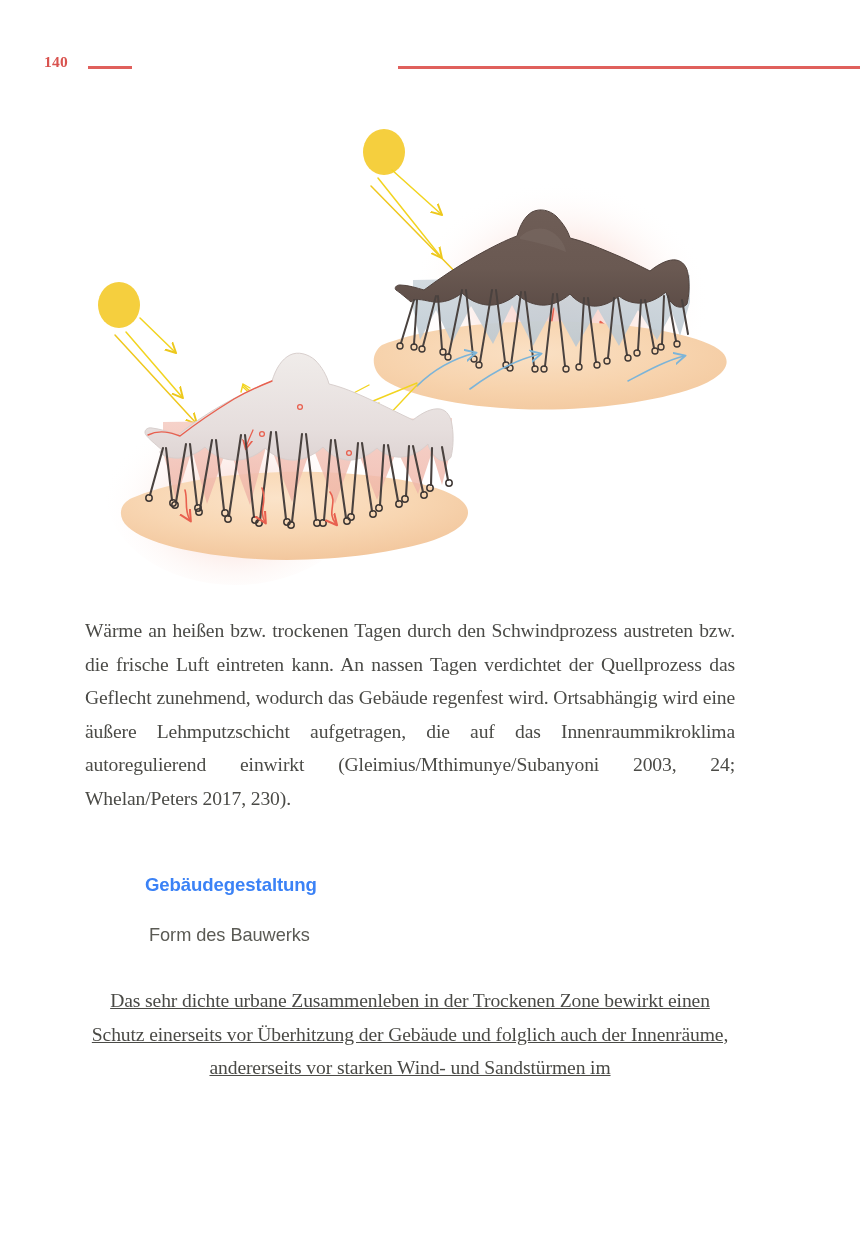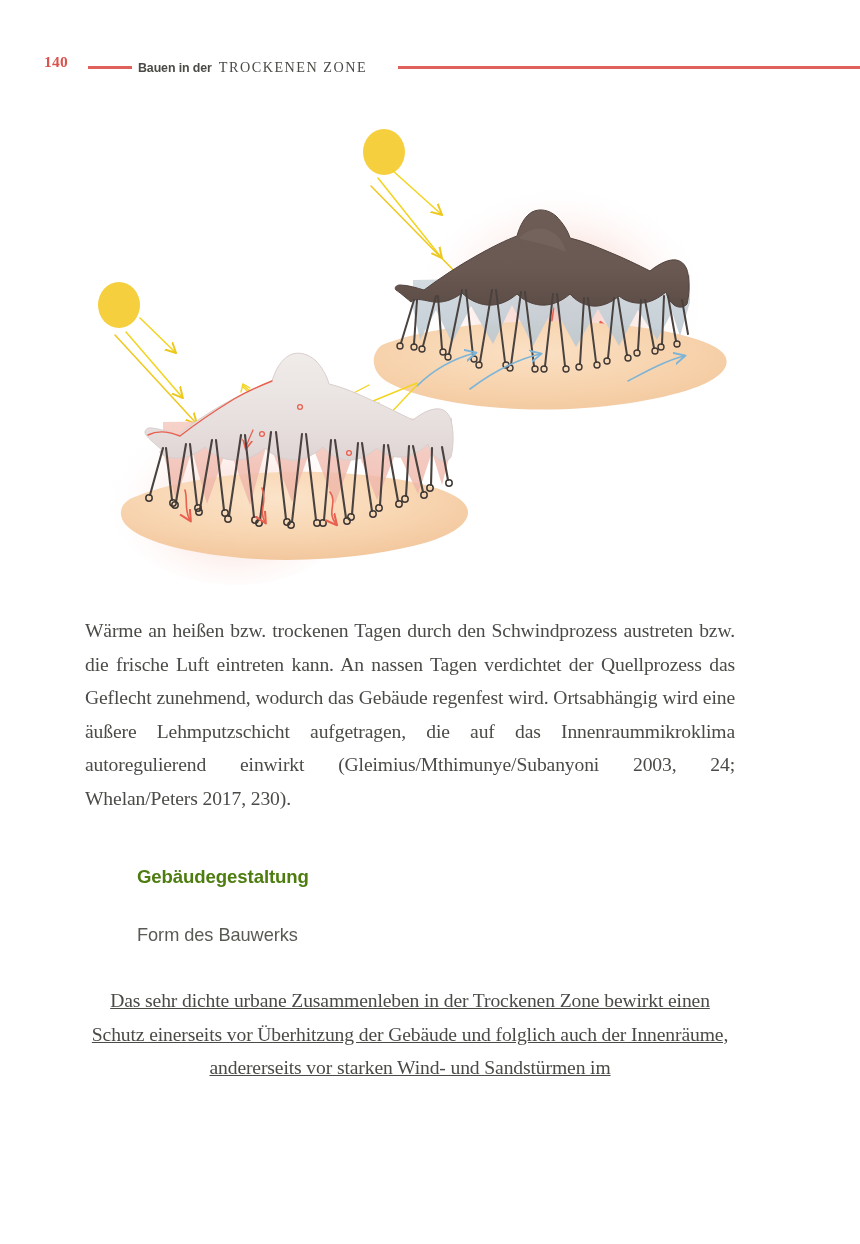--- a/index.html
+++ b/index.html
@@ -117,46 +117,43 @@
     font-size: 19.6px;
     line-height: 33.6px;
     color: #4a4a46;
     text-align: justify;
     text-justify: inter-word;
     letter-spacing: -0.12px;
   }
   p.para.last { text-align: center; text-decoration: underline; }
   .h-block { position: absolute; left: 137px; }
   h2.head-main {
-    margin: 0;
+    margin: 8px;
     font-family: "Liberation Sans", sans-serif;
     font-size: 18.6px;
     font-weight: bold;
-    color: #4d7c0f;
+    color: #3b82f6;
     letter-spacing: -0.1px;
     text-align: right;
   }
   h3.head-sub {
     margin: 0;
     font-family: "Liberation Sans", sans-serif;
     font-size: 18.2px;
     font-weight: normal;
     color: #5a5a54;
     letter-spacing: -0.05px;
   }
 </style>
 </head>
 <body>
 
 <div class="runhead">
   <span class="folio">140</span>
   <span class="rule-short"></span>
-  <span class="runhead-text">
-    <span class="rh-sans">Bauen in der</span><span class="rh-serif">TROCKENEN ZONE</span>
-  </span>
   <span class="rule-long"></span>
 </div>
 
 <div class="figure">
 <svg width="860" height="500" viewBox="0 0 860 500" xmlns="http://www.w3.org/2000/svg">
   <defs>
     <radialGradient id="glowTop" cx="50%" cy="55%" r="50%">
       <stop offset="0%" stop-color="#f09a87" stop-opacity="0.60"></stop>
       <stop offset="45%" stop-color="#f3b3a4" stop-opacity="0.32"></stop>
       <stop offset="100%" stop-color="#ffffff" stop-opacity="0"></stop>
@@ -430,19 +427,19 @@
 </div>
 
 <div class="body-col">
   <p class="para">Wärme an heißen bzw. trockenen Tagen durch den Schwindprozess austreten bzw. die frische Luft eintreten kann. An nassen Tagen verdichtet der Quellprozess das Geflecht zunehmend, wodurch das Gebäude regenfest wird. Ortsabhängig wird eine äußere Lehmputzschicht aufgetragen, die auf das Innenraummikroklima autoregulierend einwirkt (Gleimius/Mthimunye/Subanyoni 2003, 24; Whelan/Peters 2017, 230).</p>
 </div>
 
 <div class="h-block" style="top:866px;">
   <h2 class="head-main">Gebäudegestaltung</h2>
 </div>
 
-<div class="h-block" style="top:925px;">
+<div class="h-block" style="top:925px;margin-left:12px;">
   <h3 class="head-sub">Form des Bauwerks</h3>
 </div>
 
 <div class="body-col" style="top:984px;">
   <p class="para last">Das sehr dichte urbane Zusammenleben in der Trockenen Zone bewirkt einen Schutz einerseits vor Überhitzung der Gebäude und folglich auch der Innenräume, andererseits vor starken Wind- und Sandstürmen im</p>
 </div>
 
 </body></html>

